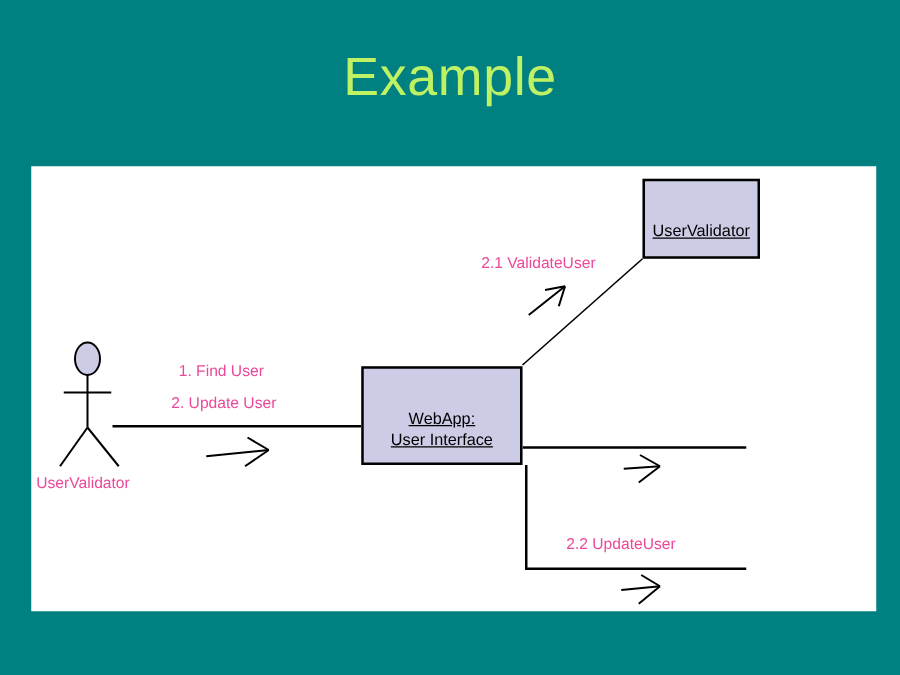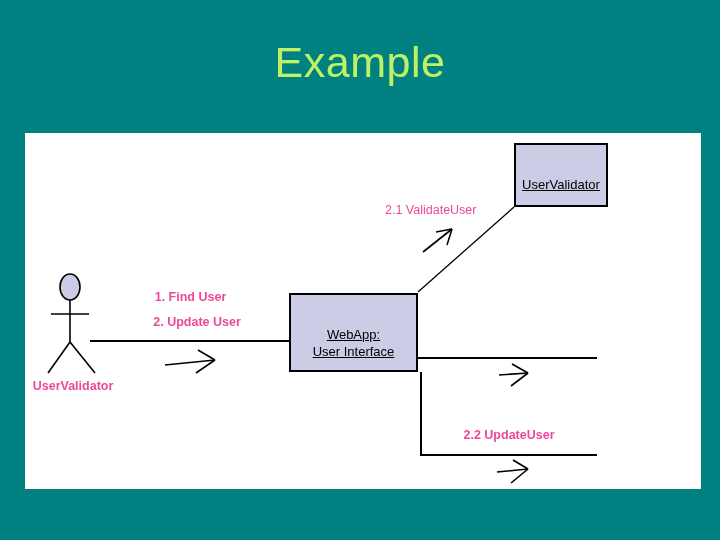--- a/index.html
+++ b/index.html
@@ -44,21 +44,21 @@
   .box-webapp{left:264px;top:160px;width:129px;height:79px;justify-content:flex-end;padding-bottom:10px;}
   .box-validator{left:489px;top:10px;width:94px;height:64px;justify-content:flex-end;padding-bottom:12px;}
   .box-userdb{left:572px;top:208px;width:95px;height:128px;justify-content:center;}
   .msg{
     position:absolute;
     font-size:12.5px;
     color:#ec4899;
     line-height:15px;
     white-space:nowrap;
   }
-  .center{text-align:center;font-weight:bold;}
+  .center{text-align:left;}
 </style>
 </head>
 <body>
 
 <div class="slide">
 
   <div class="title">Example</div>
 
   <div class="panel">
 
@@ -112,21 +112,21 @@
 
     <div class="obj-box box-validator">
       <span class="obj-name">UserValidator</span>
     </div>
 
 
     <div class="msg center" style="left:4px;top:246px;width:88px;">UserValidator</div>
 
     <div class="msg center" style="left:118px;top:157px;width:95px;">1. Find User</div>
 
-    <div class="msg center" style="left:112px;top:182px;width:100px;margin-left:10px;">2. Update User</div>
+    <div class="msg center" style="left:112px;top:182px;width:100px;">2. Update User</div>
 
     <div class="msg" style="left:360px;top:70px;">2.1 ValidateUser</div>
 
 
     <div class="msg center" style="left:428px;top:295px;width:112px;">2.2 UpdateUser</div>
 
   </div>
 </div>
 
 </body></html>

